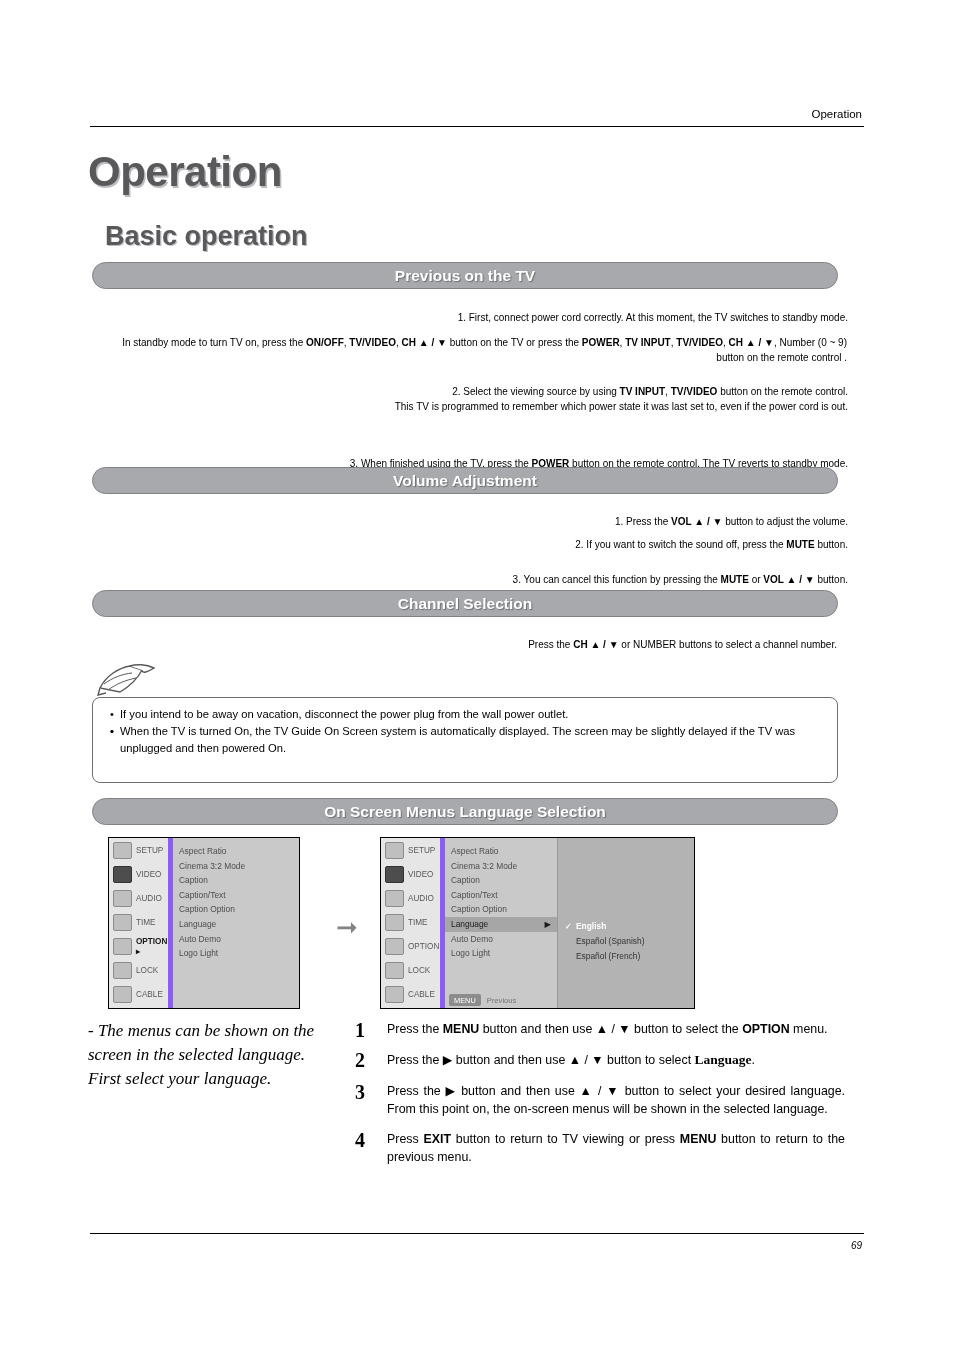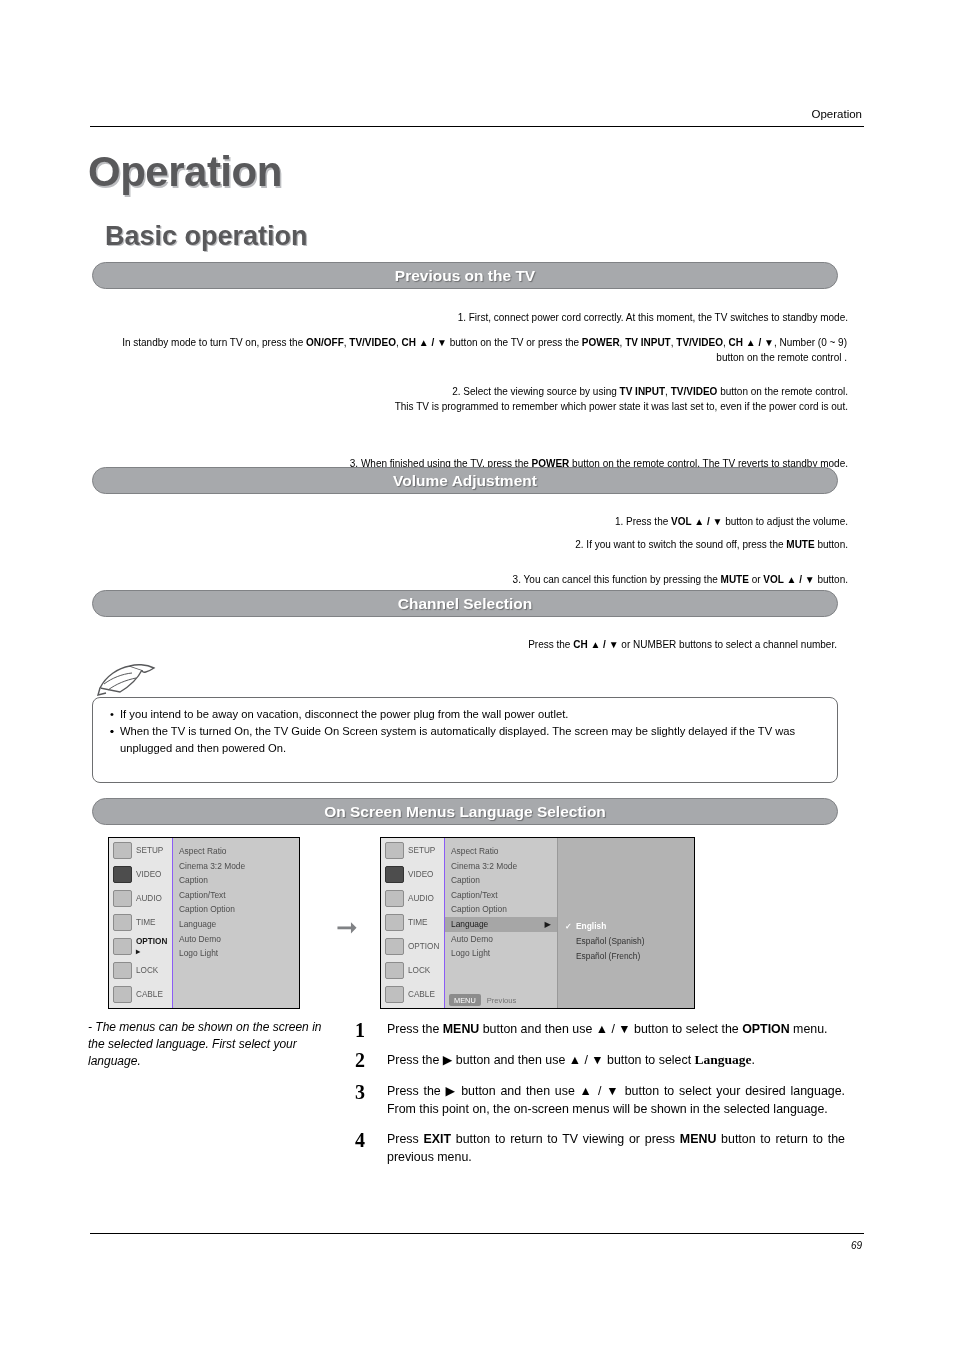--- a/index.html
+++ b/index.html
@@ -126,21 +126,21 @@
     border: 1px solid #000;
     box-sizing: border-box;
     background: #d9d9d9;
   }
   .osd-left-col {
     position: absolute;
     left: 0; top: 0;
     width: 64px;
     height: 100%;
     background: #e6e6e6;
-    border-right: 1px solid #8b5cf6;
+    border-right: 5px solid #8b5cf6;
     box-sizing: border-box;
   }
   .osd-menuitem {
     display: flex;
     align-items: center;
     height: 24px;
     font-size: 8.2px;
     color: #595959;
     padding-left: 4px;
     box-sizing: border-box;
@@ -230,23 +230,24 @@
     left: 336px;
     top: 912px;
     font-size: 26px;
     color: #808285;
   }
   .caption-left {
     position: absolute;
     left: 88px;
     top: 1019px;
     width: 245px;
-    font-size: 12px;
+    font-size: 17px;
     font-style: italic;
     line-height: 1.42;
+    font-family: Liberation Serif, serif;
   }
   .steps {
     position: absolute;
     left: 355px;
     top: 1020px;
     width: 490px;
   }
   .step {
     position: relative;
     padding-left: 32px;

